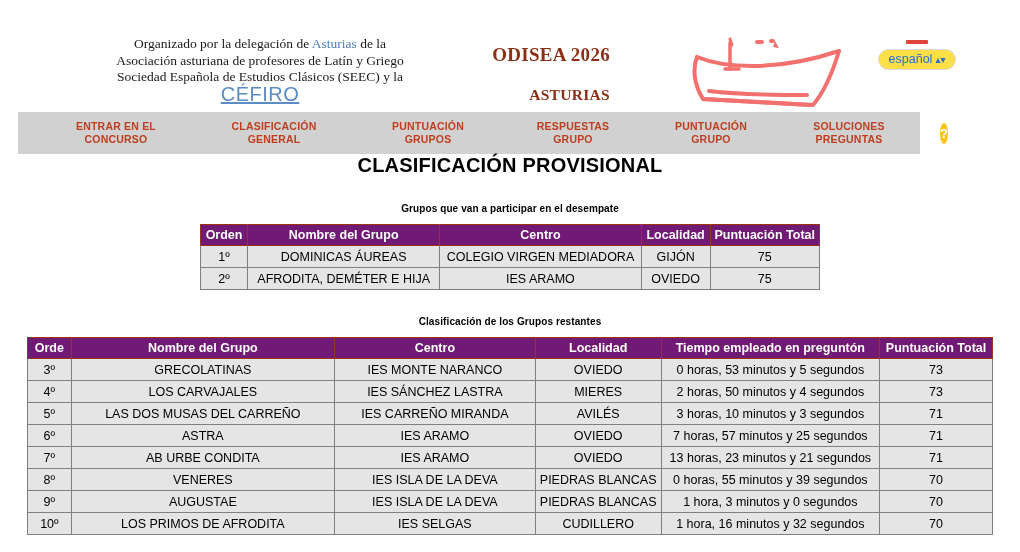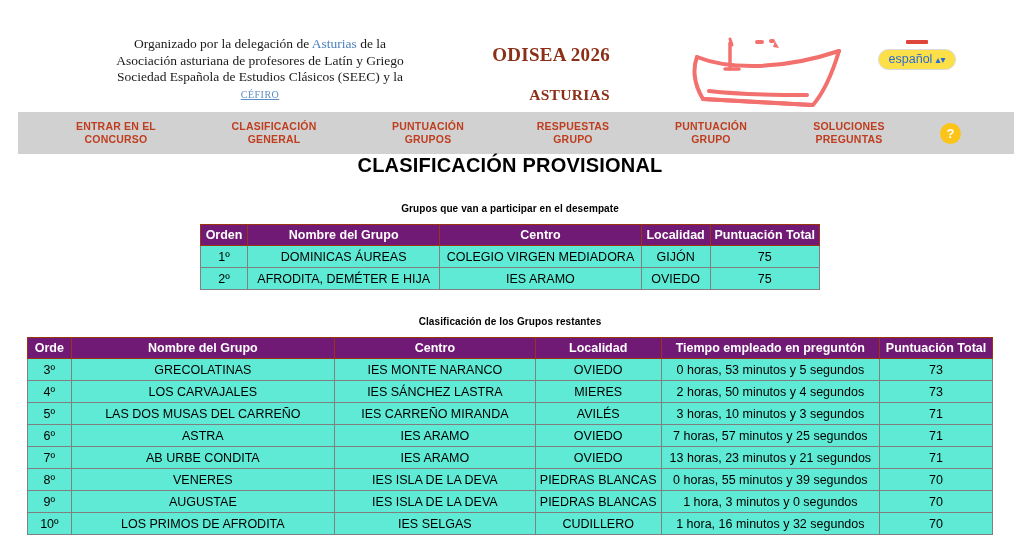--- a/index.html
+++ b/index.html
@@ -31,22 +31,22 @@
     font-size: 13.5px;
     line-height: 16.5px;
     color: #1a1a1a;
   }
   .org-link {
     color: #4a7ebb;
     text-decoration: none;
   }
   .cefiro {
     color: #5b8cc4;
-    font-family: Liberation Serif, serif;
-    font-size: 10px;
+    font-family: Liberation Sans, sans-serif;
+    font-size: 20px;
     letter-spacing: 0.5px;
   }
   .title-block {
     position: absolute;
     left: 430px;
     top: 44px;
     width: 180px;
     text-align: right;
     font-family: "Liberation Serif", serif;
     color: #8c2f17;
@@ -98,21 +98,21 @@
     color: #2b6cd4;
     font-size: 10px;
     margin-left: 3px;
   }
 
   
   .navbar {
     position: absolute;
     left: 18px;
     top: 112px;
-    width: 996px;
+    width: 902px;
     height: 42px;
     background: #d1d1d1;
     display: flex;
     align-items: center;
   }
   .nav-item {
     flex: 0 0 auto;
     text-align: center;
     color: #bf3e1f;
     font-size: 10.5px;
@@ -191,21 +191,21 @@
     overflow: hidden;
   }
   tbody td {
     border: 1px solid #808080;
     padding: 2px 4px;
     text-align: center;
     color: #000000;
     font-size: 12.5px;
     white-space: nowrap;
     overflow: hidden;
-    background: #5eead4;
+    background: #e5e5e5;
     height: 17px;
     margin-left: 16px;
   }
   
   .tbl-tie col.c0 { width: 48px; }
   .tbl-tie col.c1 { width: 200px; }
   .tbl-tie col.c2 { width: 205px; }
   .tbl-tie col.c3 { width: 70px; }
   .tbl-tie col.c4 { width: 97px; }
   

